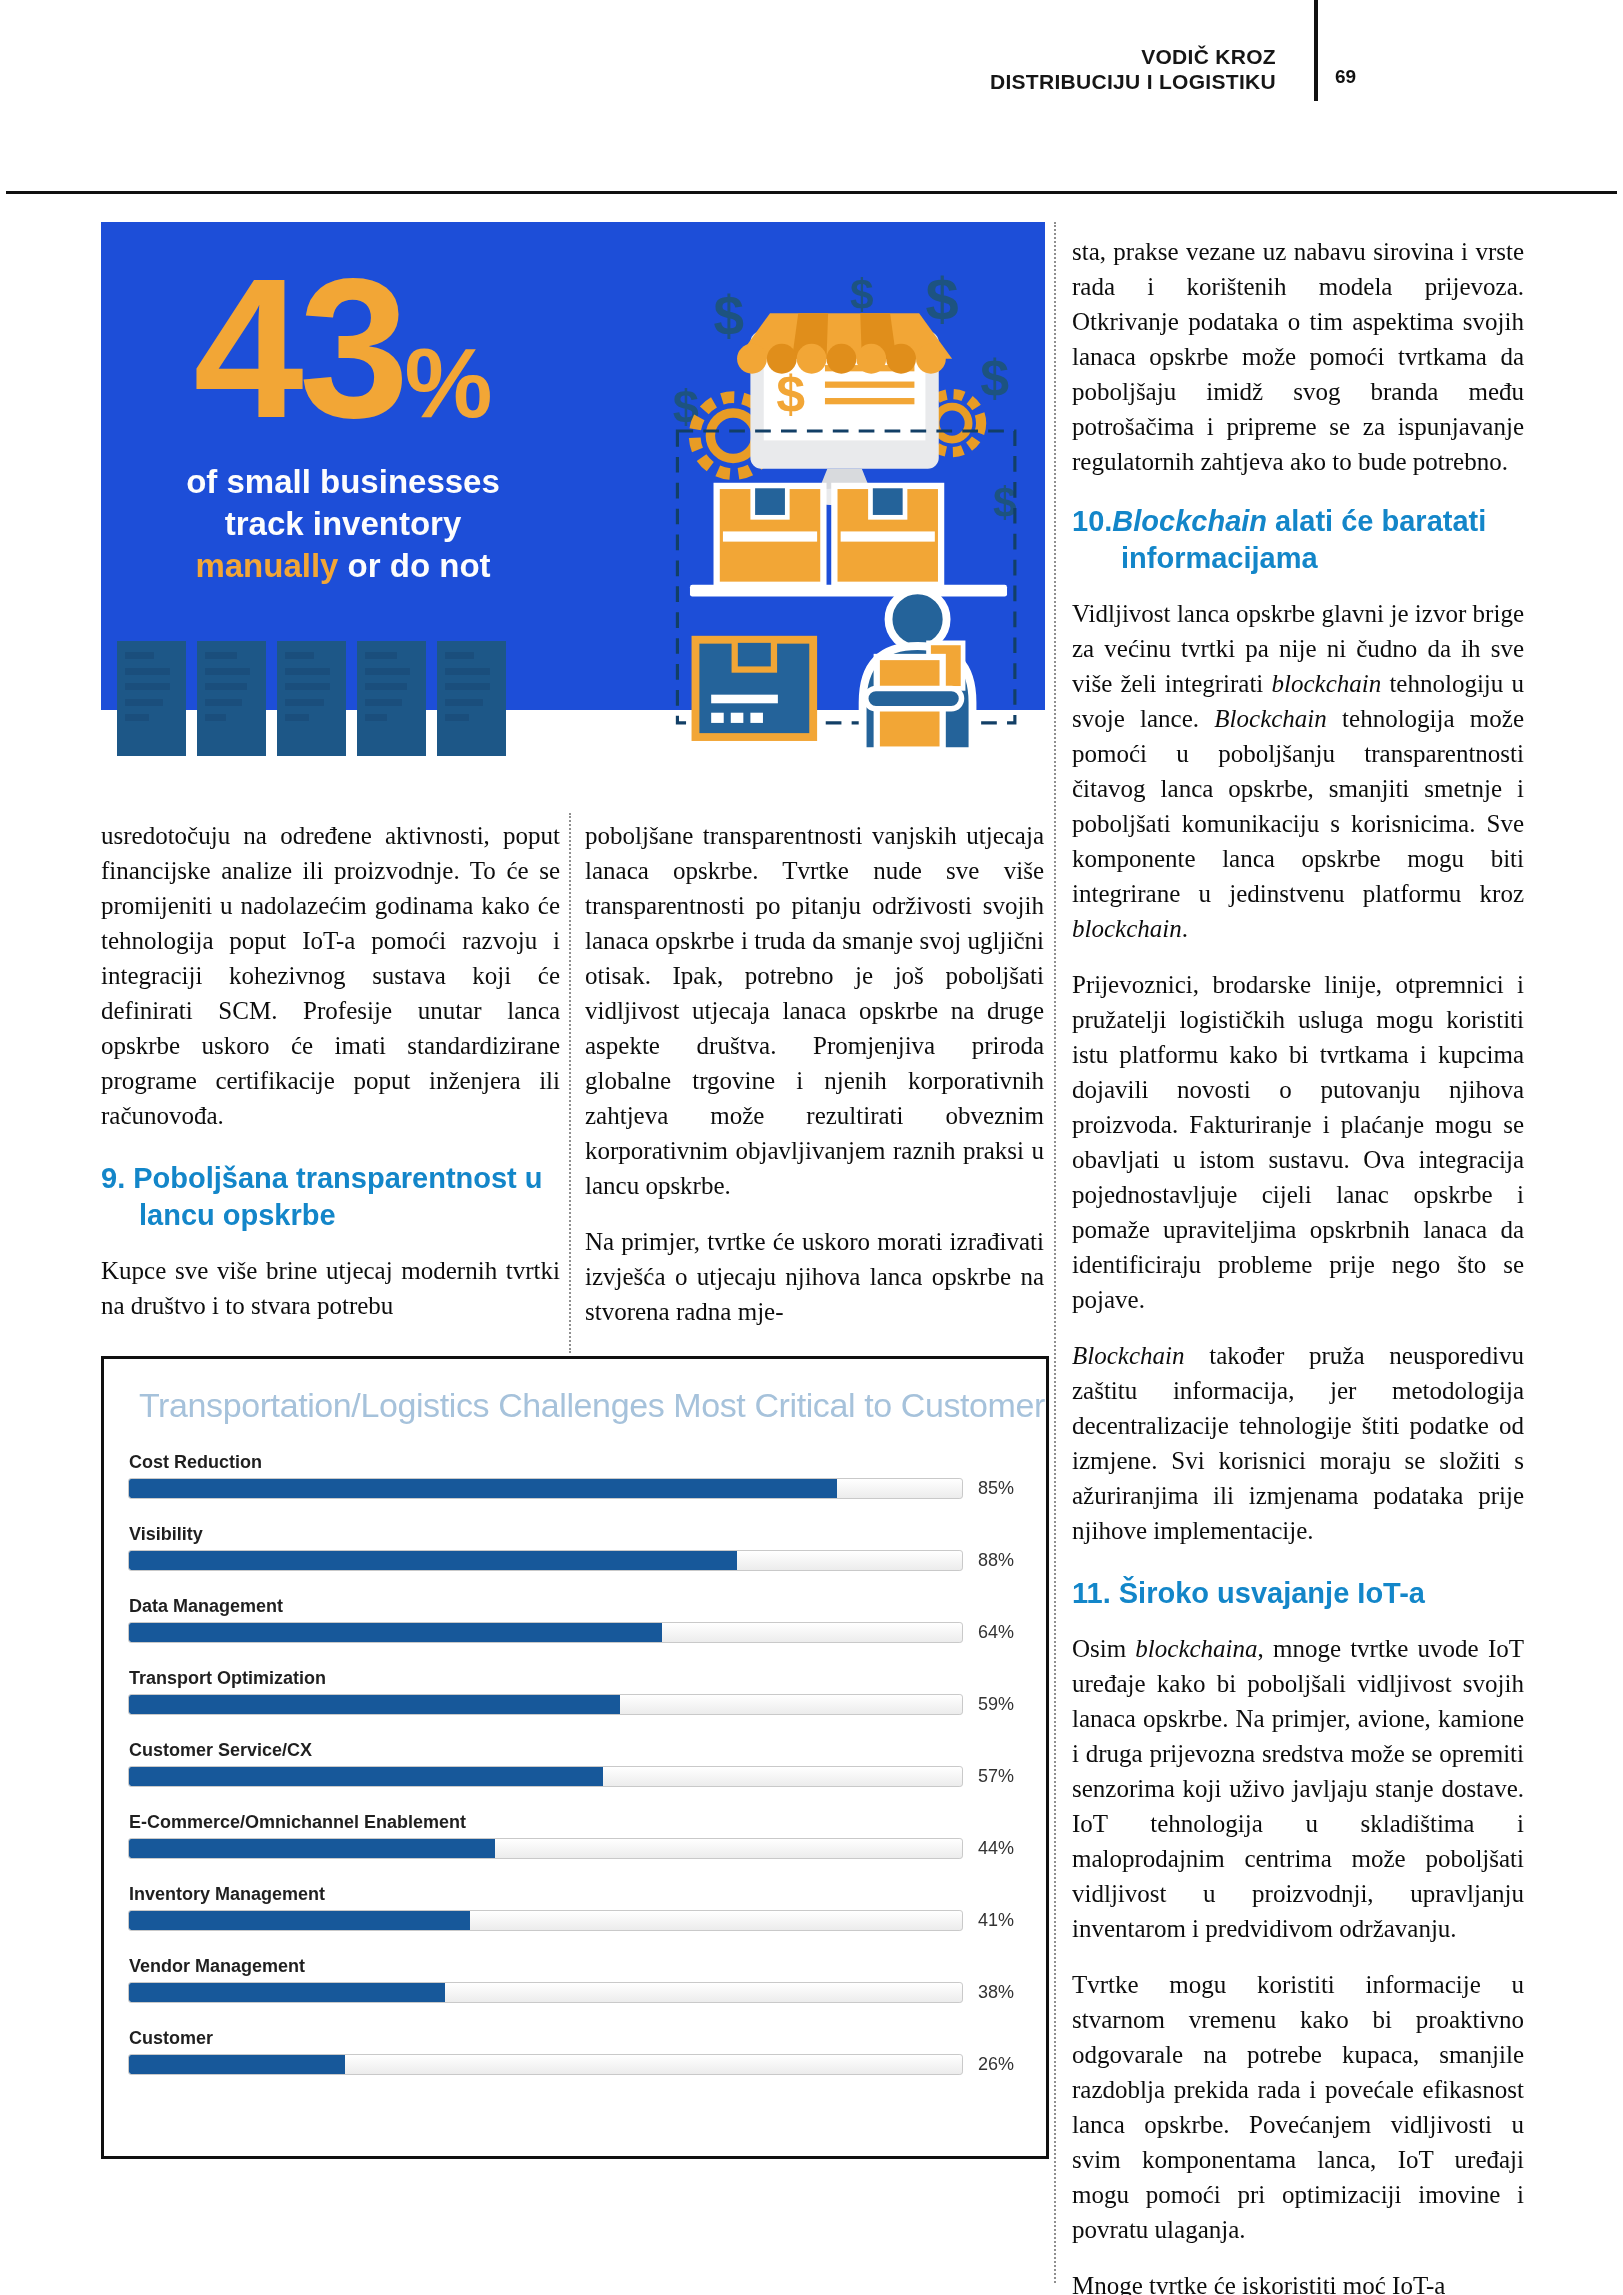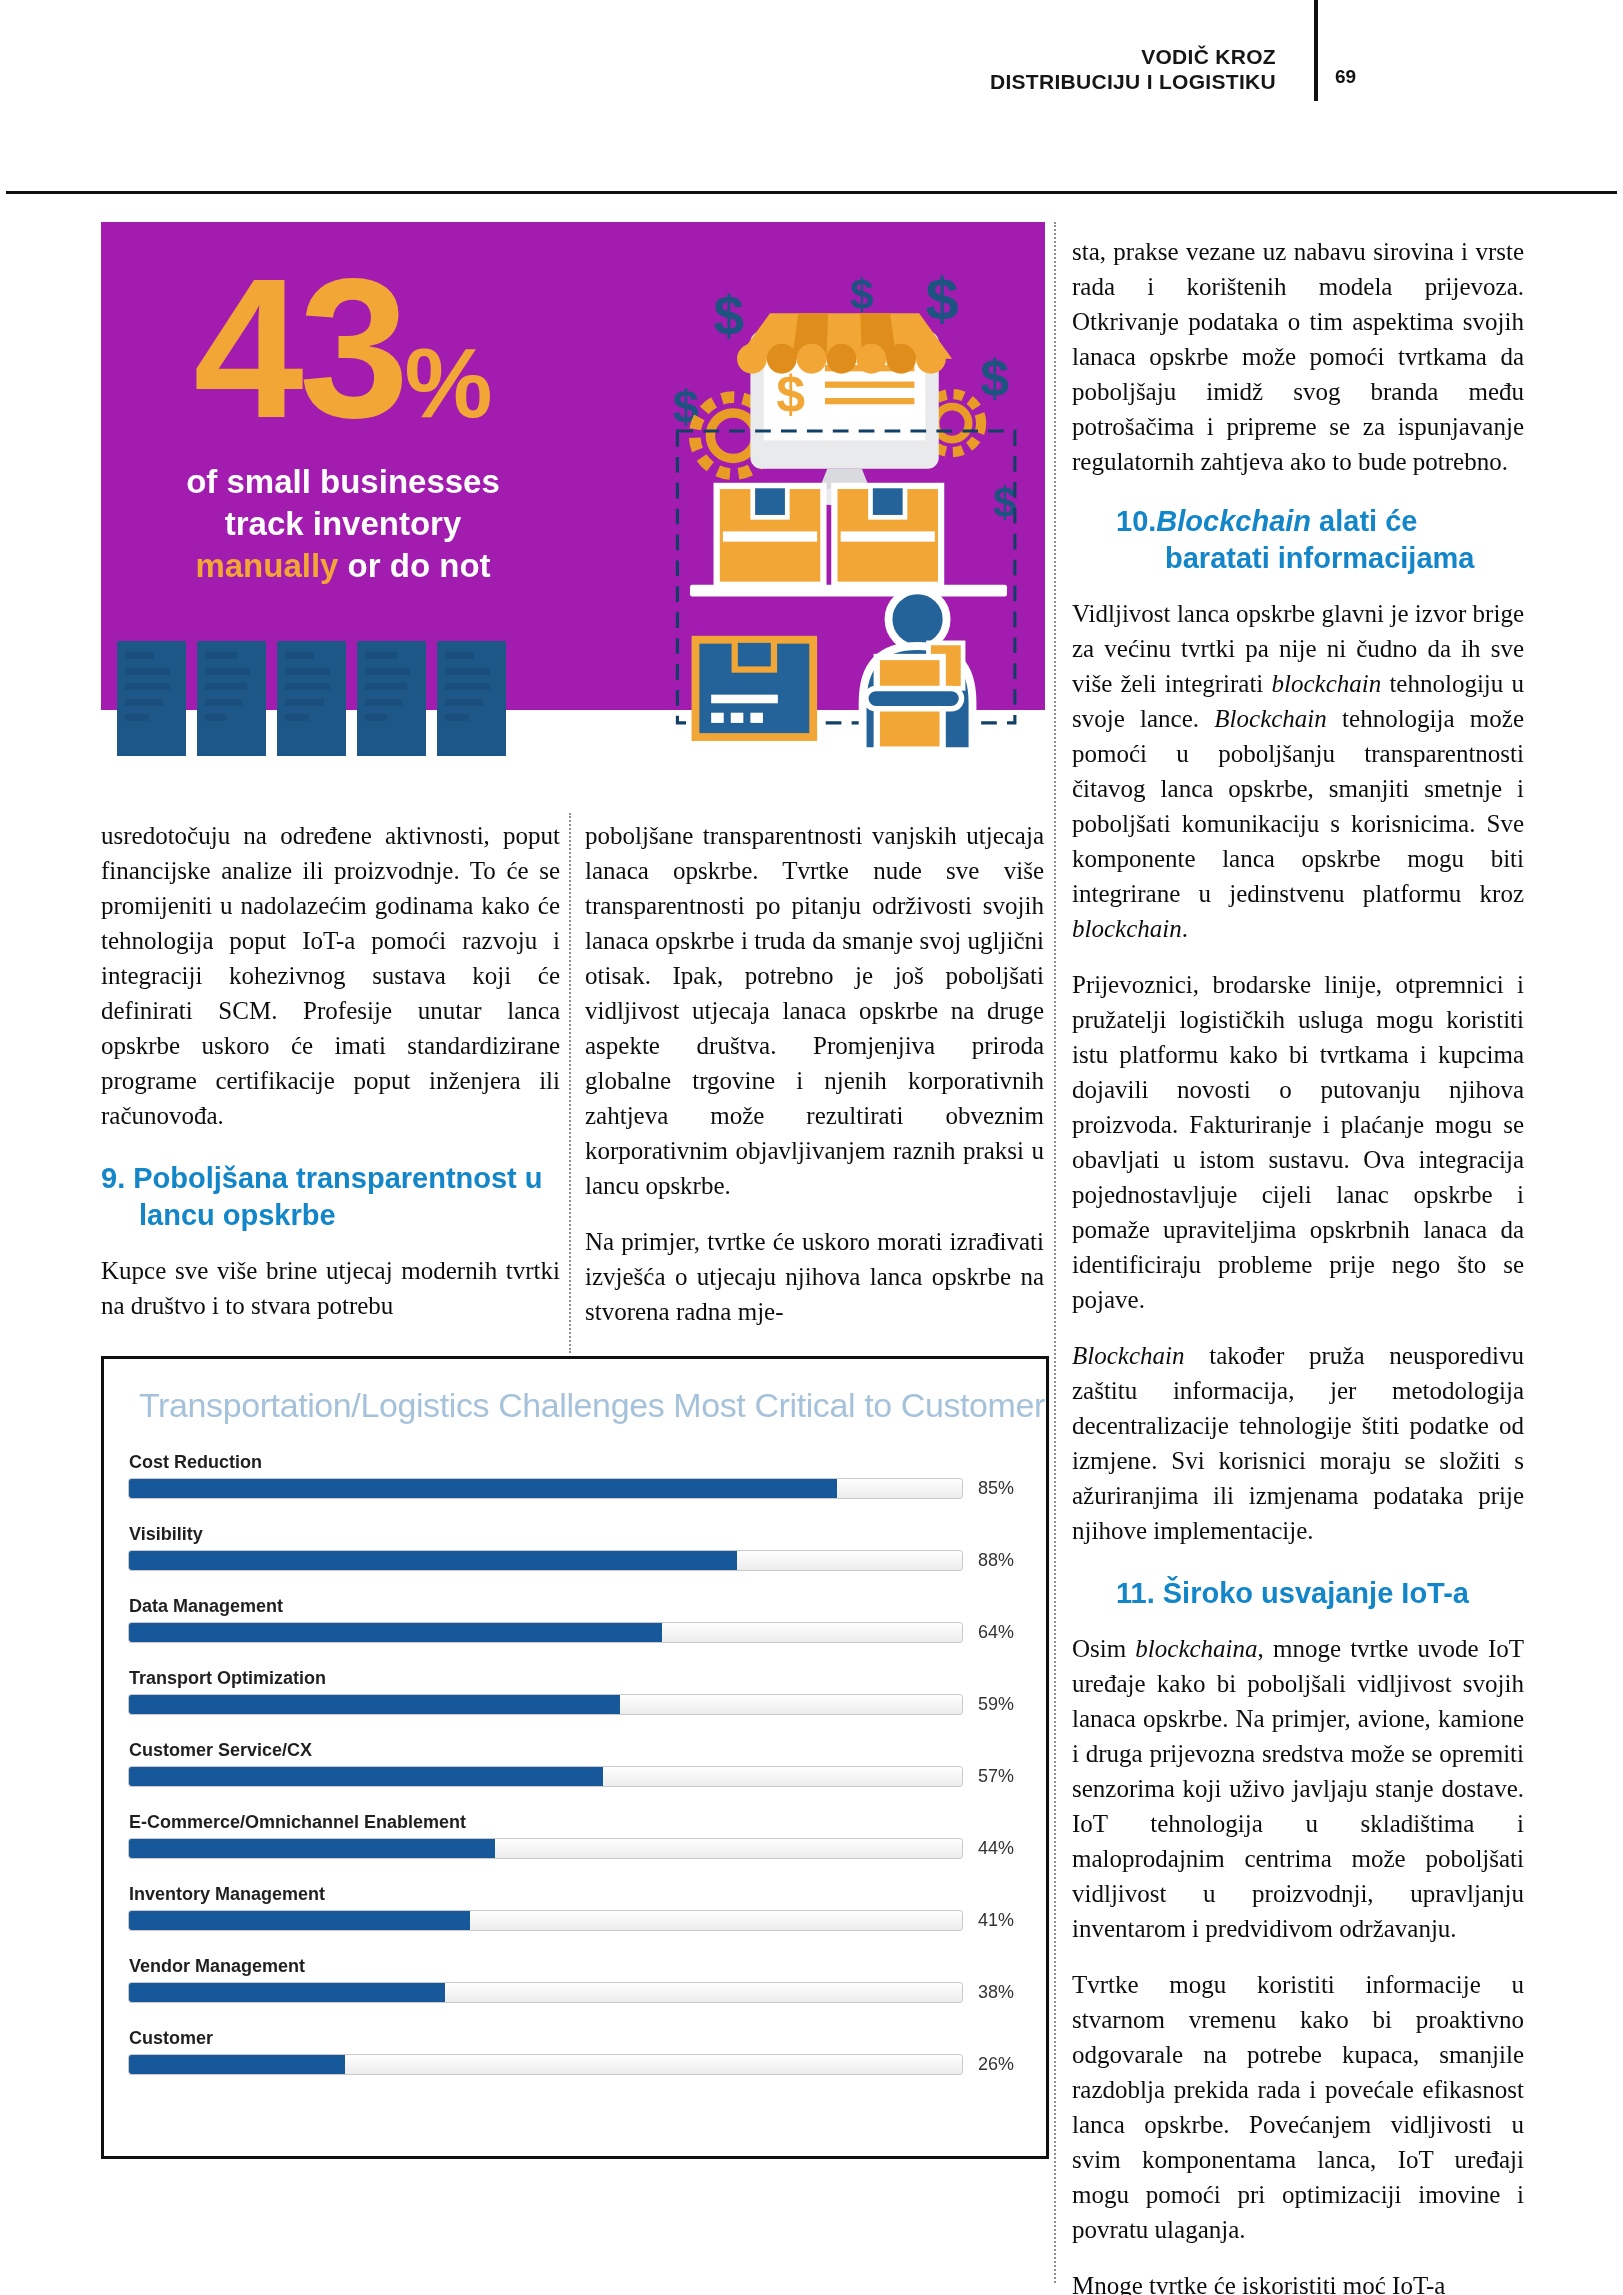--- a/index.html
+++ b/index.html
@@ -10,40 +10,40 @@
   .hdr-title{position:absolute;top:44px;right:347px;text-align:right;
              font-weight:bold;font-size:21px;line-height:25px;letter-spacing:0.3px;color:#161616;}
   .hdr-bar{position:absolute;left:1314px;top:0;width:3.9px;height:101px;background:#111;}
   .hdr-num{position:absolute;left:1335px;top:66px;font-weight:bold;font-size:19px;color:#111;}
   .hdr-rule{position:absolute;left:6.3px;right:6.3px;top:191px;height:3.1px;background:#101010;}
 
   
   .vdot{position:absolute;width:0;border-left:2.4px dotted #8f8f8f;}
 
   
-  .info{position:absolute;left:101px;top:222px;width:944px;height:488px;background:#a21caf;}
+  .info{position:absolute;left:101px;top:222px;width:944px;height:488px;background:#1d4ed8;}
   .info-left{position:absolute;left:22px;top:28px;width:440px;text-align:center;color:#fff;}
   .stat{font-weight:bold;line-height:1;letter-spacing:-4.7px;}
   .stat .big{font-size:198px;color:#F2A636;}
   .stat .pct{font-size:99px;color:#F2A636;letter-spacing:0;}
   .info-lines{margin-top:12.6px;font-weight:bold;font-size:33px;line-height:42px;color:#fdfdfd;}
   .hl{color:#F2A636;}
   .doc-row{position:absolute;left:15.7px;top:419px;display:flex;gap:11px;}
   .doc-card{width:69px;height:115px;background:#1D5787;padding:11px 7.9px 0 7.9px;box-sizing:border-box;}
   .doc-card .ln{height:7px;background:#1A4E7C;margin-bottom:8.6px;border-radius:0.8px;}
   .illus{position:absolute;left:567px;top:19px;}
 
   
   .col{position:absolute;font-family:"Liberation Serif",serif;font-size:25px;line-height:35px;
        text-align:justify;color:#0d0d0d;}
   .col p{margin:0 0 21px 0;}
   .h-blue{font-family:"Liberation Sans",sans-serif;font-weight:bold;color:#1386C9;
           font-size:29px;line-height:37px;margin:27px 0 19px 0;text-align:left;}
   .ind48{padding-left:38px;text-indent:-38px;}
-  .ind62{padding-left:49px;text-indent:-49px;margin-left:44px;}
+  .ind62{padding-left:49px;text-indent:-49px;}
 
   
   .chartbox{position:absolute;left:101px;top:1356px;width:948px;height:803px;
             border:3.1px solid #101010;box-sizing:border-box;background:#fff;}
   .chart-title{position:absolute;left:35px;top:27px;font-size:34px;letter-spacing:-0.4px;
                color:#A6C2DB;white-space:nowrap;}
   .chart-rows{position:absolute;left:0;top:93px;width:100%;}
   .crow{position:relative;height:72px;}
   .clabel{position:absolute;left:25px;top:0;font-weight:bold;font-size:18px;color:#1F1F1F;}
   .ctrack{position:absolute;left:23.6px;top:26px;width:835px;height:21px;border:0.8px solid #c9c9c9;

